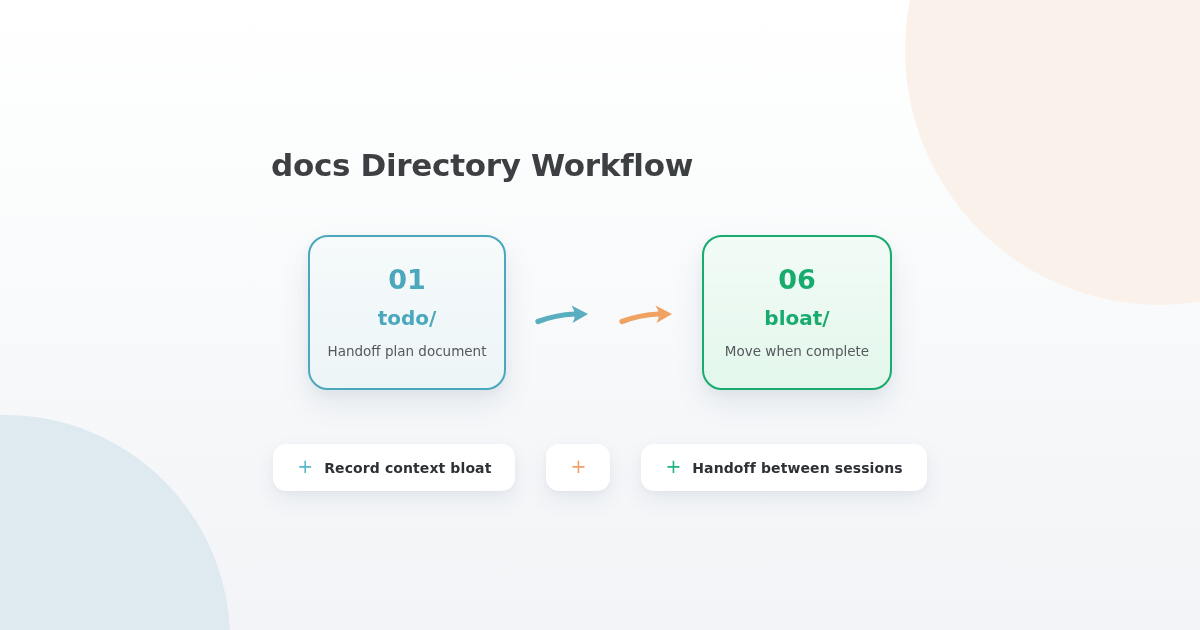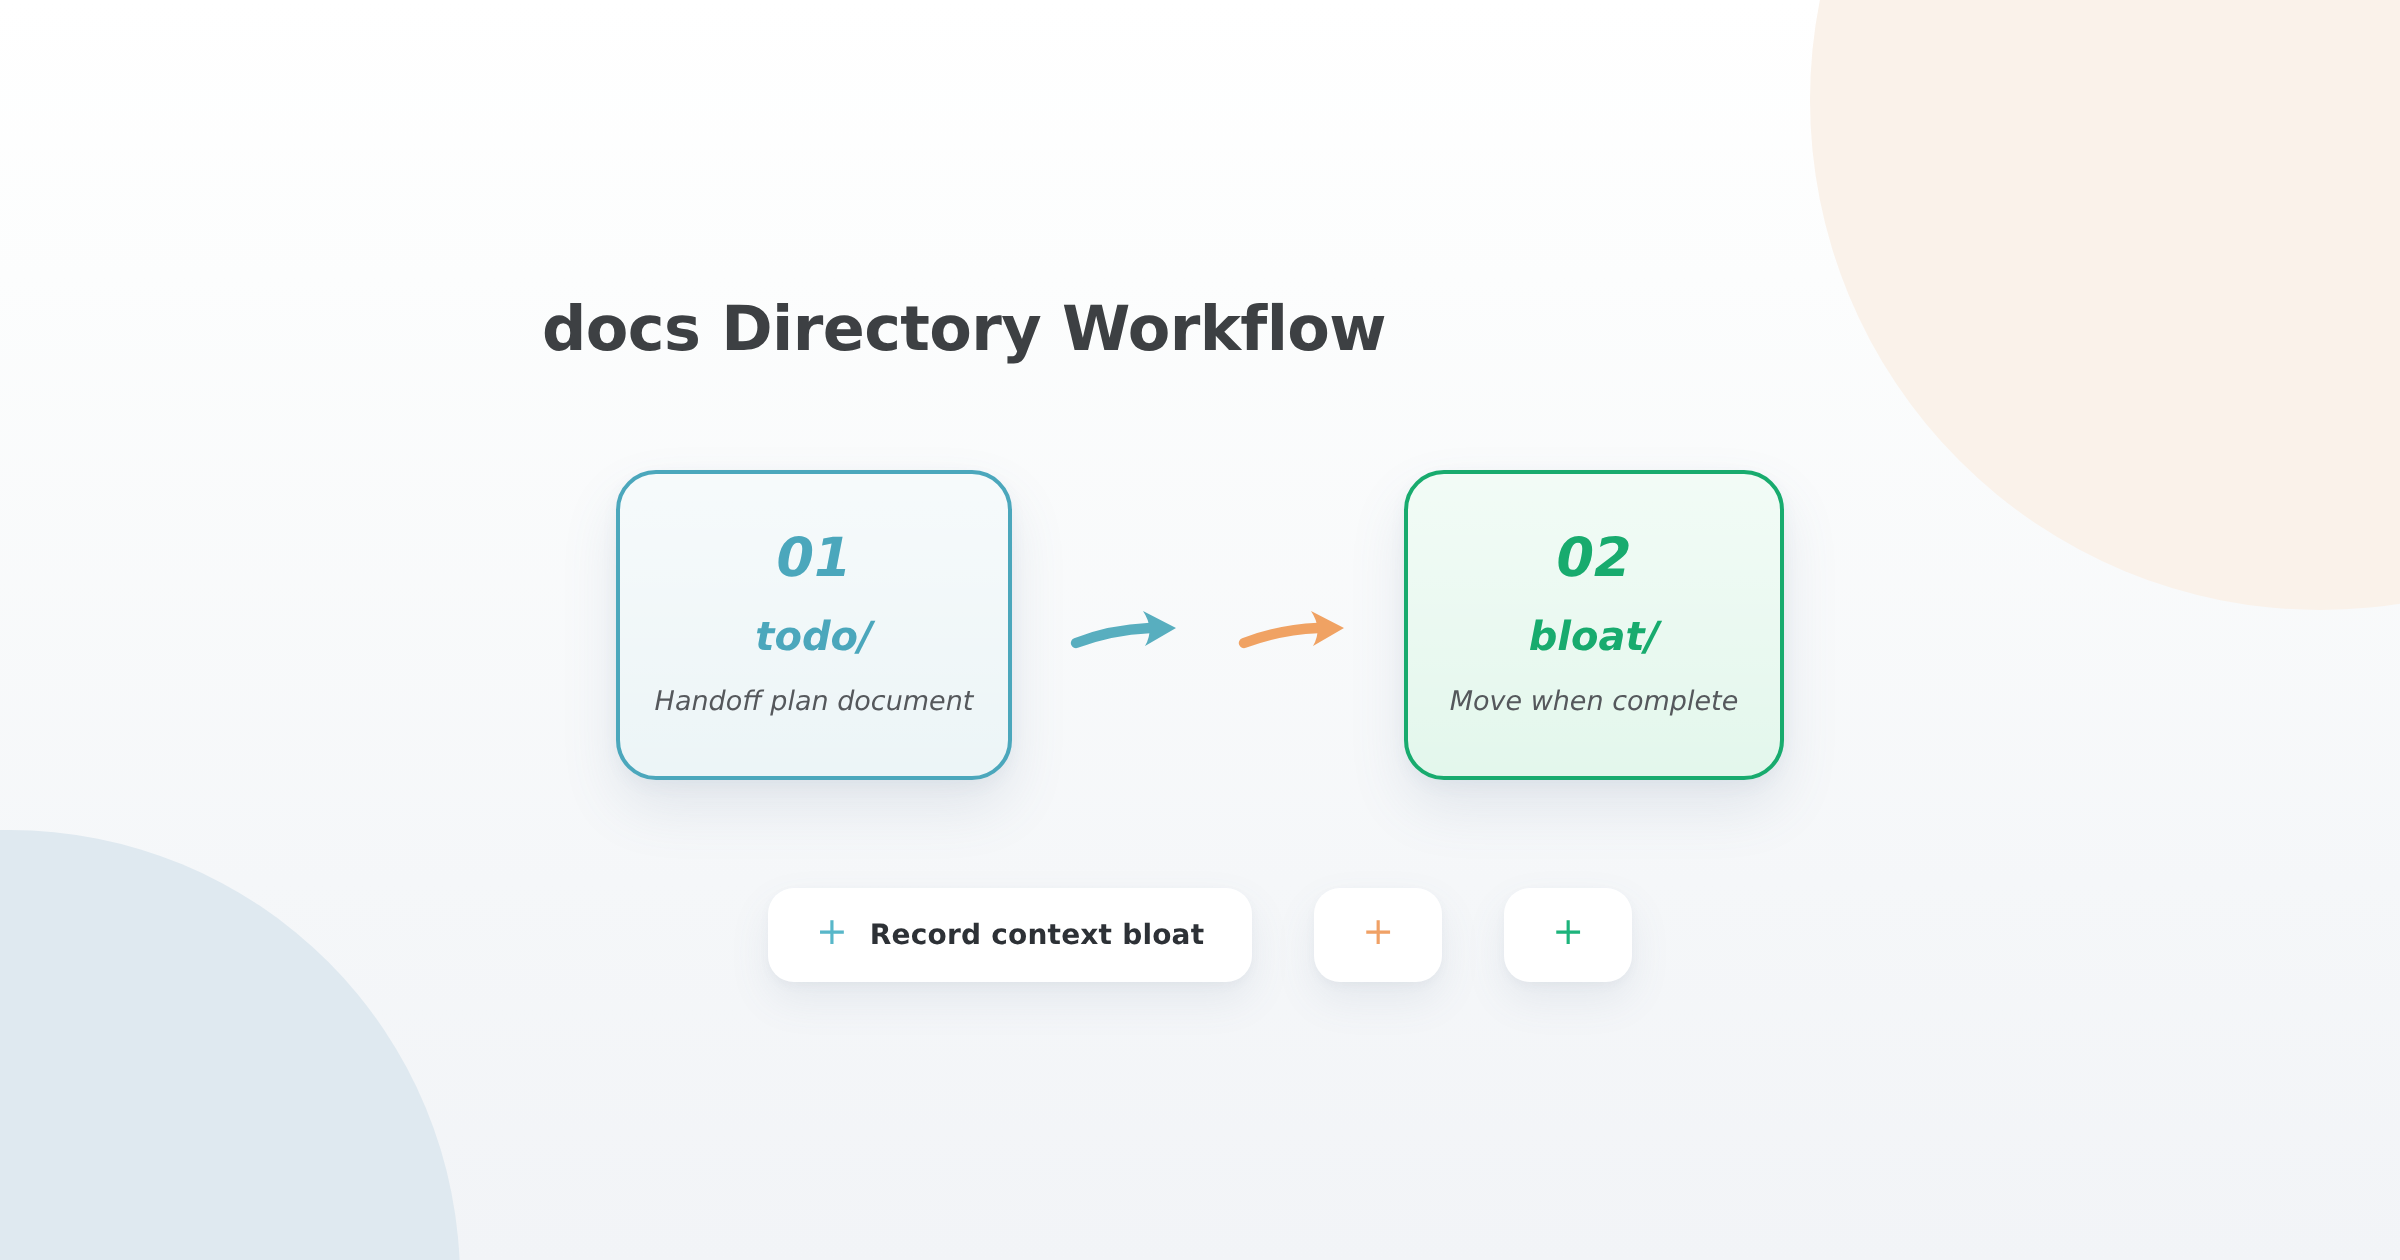--- a/index.html
+++ b/index.html
@@ -10,21 +10,21 @@
   }
   .deco-circle{position:absolute;border-radius:50%;}
   .deco-circle.peach{width:510px;height:510px;left:905px;top:-205px;background:#faf2ea;}
   .deco-circle.blue{width:450px;height:450px;left:-220px;top:415px;background:#dfe9f0;}
   .page-title{
     position:absolute;left:0;top:147px;width:964px;text-align:center;
     font-size:31px;font-weight:700;letter-spacing:-0.3px;color:#3d4043;margin:0;
   }
   .cards-row{
     position:absolute;left:0;top:235px;width:1200px;height:155px;
-    display:flex;justify-content:center;align-items:center;gap:28px;font-style:italic;
+    display:flex;justify-content:center;align-items:center;gap:28px;
   }
   .card{
     --accent:#888;--bg:#fff;
     height:151px;border:2px solid var(--accent);border-radius:20px;
     background:linear-gradient(180deg,rgba(255,255,255,0.55),rgba(255,255,255,0)),var(--bg);
     box-shadow:0 14px 28px rgba(90,115,145,0.13),0 3px 8px rgba(90,115,145,0.06);
     display:flex;flex-direction:column;align-items:center;justify-content:center;
   }
   .card.w1{width:194px;}
   .card.w2{width:174px;}
@@ -73,37 +73,38 @@
 
 
     <div class="flow-arrow" style="color: rgb(240, 162, 99);">
       <svg width="56" height="30" viewBox="0 0 56 30" fill="none" xmlns="http://www.w3.org/2000/svg">
         <path d="M4 21.5 C 17 16.5, 30 14.5, 41 14" stroke="currentColor" stroke-width="5.2" stroke-linecap="round" fill="none"></path>
         <path d="M37.5 5.5 L54 14 L38.5 23 Q43.5 14.5 37.5 5.5 Z" fill="currentColor"></path>
       </svg>
     </div>
 
     <div class="card w3" style="--accent: #18ab6e; --bg: #e3f7ec;">
-      <div class="step-number">02</div>
+      <div class="step-number">06</div>
       <div class="step-label">bloat/</div>
       <div class="step-desc">Move when complete</div>
     </div>
 
   </div>
 
   <div class="benefits-row">
 
     <div class="benefit-pill">
       <span class="plus-glyph" style="color: rgb(88, 183, 201);">+</span>
       <span class="benefit-label">Record context bloat</span>
     </div>
 
     <div class="benefit-pill">
       <span class="plus-glyph" style="color: rgb(240, 161, 102);">+</span>
     </div>
 
     <div class="benefit-pill">
       <span class="plus-glyph" style="color: rgb(29, 180, 124);">+</span>
+      <span class="benefit-label">Handoff between sessions</span>
     </div>
 
   </div>
 
 </div>
 
 </body></html>

